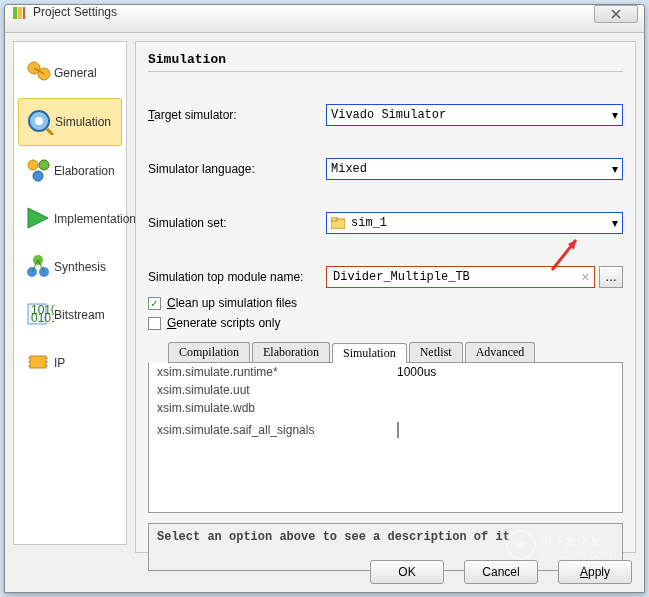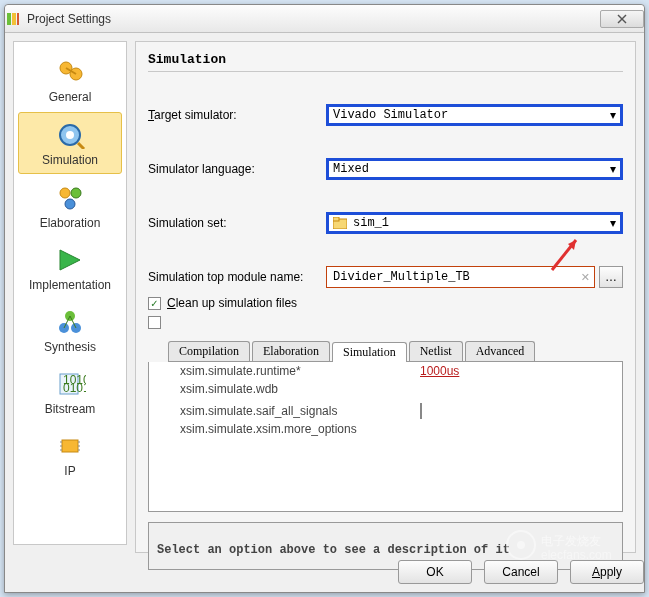--- a/index.html
+++ b/index.html
@@ -1,53 +1,53 @@
 <!DOCTYPE html>
 <html><head>
 <meta charset="utf-8">
 <style>
   * { box-sizing: border-box; font-family: "Segoe UI", Tahoma, sans-serif; font-size: 12px; }
   body { margin: 0; background: #d5e4f3; width: 649px; height: 597px; }
   .window { position: absolute; left: 4px; top: 4px; width: 641px; height: 589px; background: #f0f0f0; border: 1px solid #888; border-radius: 4px 4px 0 0; box-shadow: 0 2px 6px rgba(0,0,0,0.3); }
-  .titlebar { display: flex; align-items: center; height: 28px; padding: 0 0; background: linear-gradient(#fdfdfd, #e8e8e8); border-bottom: 1px solid #c0c0c0; border-radius: 4px 4px 0 0; }
+  .titlebar { display: flex; align-items: flex-start; height: 28px; padding: 0 6px; background: linear-gradient(#fdfdfd, #e8e8e8); border-bottom: 1px solid #c0c0c0; border-radius: 4px 4px 0 0; }
   .title-icon { width: 16px; height: 16px; margin-right: 6px; }
   .title-text { flex: 1; color: #333; }
   .close-btn { width: 44px; height: 18px; background: linear-gradient(#f5f5f5,#dcdcdc); border: 1px solid #aaa; border-radius: 2px; display: flex; align-items: center; justify-content:center; }
   .body { display: flex; height: 520px; }
   .sidebar { width: 130px; padding: 8px; background: #f0f0f0; }
   .sidebar-inner { background: #fff; border: 1px solid #c8c8c8; height: 100%; padding: 6px 0; }
-  .nav-item { display:flex; flex-direction:column; align-items:center; padding: 6px 4px; margin: 2px 4px; cursor: pointer; color: #333; }
+  .nav-item { display:flex; align-items:center; padding: 6px 4px; margin: 2px 4px; cursor: pointer; color: #333; }
   .nav-item.selected { background: #fde9a8; border: 1px solid #e6c048; border-radius: 3px; }
   .nav-item .icon-box { width: 32px; height: 32px; display:flex; align-items:center; justify-content:center; margin-bottom: 2px; }
   .main { flex:1; padding: 8px 8px 0 0; }
   .panel { border: 1px solid #c8c8c8; background: #f5f5f5; height: 100%; padding: 10px 12px; position: relative; }
   .panel-title { font-weight: bold; font-family: "Courier New", monospace; font-size: 13px; border-bottom: 1px solid #c8c8c8; padding-bottom: 4px; margin-bottom: 10px; }
   .form-row { display:flex; align-items:center; margin-bottom: 8px; font-family: "Courier New", monospace; margin-top: 32px; }
   .form-label { width: 178px; }
   .form-field { flex:1; }
-  .combo { display:flex; align-items:center; background: #fff; border: 3px solid #1d4ed8; height: 22px; padding: 0 4px; position: relative; }
+  .combo { display:flex; align-items:center; background: #fff; border: 1px solid #1d4ed8; height: 22px; padding: 0 4px; position: relative; }
   .combo .ico { width: 16px; margin-right: 4px; display:flex; align-items:center; }
   .combo .arrow { position:absolute; right:4px; }
   .text-input { display:flex; align-items:center; background:#fff; border:1px solid #c2410c; height:22px; padding:0 6px; position:relative; }
   .text-input .clear { position:absolute; right:4px; color:#aaa; font-size:11px; }
   .browse-btn { width:24px; height:22px; background:linear-gradient(#fdfdfd,#e3e3e3); border:1px solid #999; margin-left:4px; display:flex; align-items:center; justify-content:center; }
   .checkbox-row { display:flex; align-items:center; margin: 6px 0; font-family:"Courier New", monospace; }
   .checkbox { width:13px; height:13px; border:1px solid #888; background:#fff; margin-right:6px; display:flex; align-items:center; justify-content:center; }
   .checkbox.checked::after { content:"✓"; font-size:10px; color:#2a7c2a; }
   .tabs { margin-top: 12px; }
   .tabstrip { display:flex; border-bottom: 1px solid #999; margin-left: 20px; }
   .tab { padding: 2px 10px; background:#e8e8e8; border:1px solid #999; border-bottom:none; margin-right:2px; font-family:Liberation Serif, serif; border-radius:3px 3px 0 0; cursor:pointer; }
   .tab.active { background:#fff; position:relative; top:1px; }
   .tab-body { border:1px solid #999; border-top:none; background:#fff; height: 150px; overflow:auto; }
-  .prop-row { display:flex; padding:2px 8px; font-family:"Courier New", monospace;margin-left:23px; }
+  .prop-row { display:flex; padding:2px 8px; font-family:"Courier New", monospace; }
   .prop-name { width: 240px; color:#444; }
-  .prop-val { flex:1; color:#b91c1c;text-decoration:underline; }
+  .prop-val { flex:1; color:#000000; }
   .prop-check { width:13px; height:13px; border:1px solid #888; background:#fff; }
-  .desc-box { margin-top:10px; border:1px solid #999; background:#f0f0f0; padding:20px 8px; font-family:"Courier New", monospace; font-weight:bold; height:48px; color:#444; }
-  .footer { position:absolute; right:0; bottom: 8px; display:flex; gap:12px; }
+  .desc-box { margin-top:10px; border:1px solid #999; background:#f0f0f0; padding:6px 8px; font-family:"Courier New", monospace; font-weight:bold; height:48px; color:#444; }
+  .footer { position:absolute; right:12px; bottom: 8px; display:flex; gap:20px; }
   .btn { width:74px; height:24px; background:linear-gradient(#fdfdfd,#e3e3e3); border:1px solid #999; border-radius:3px; display:flex; align-items:center; justify-content:center; cursor:pointer; }
   .underline-first::first-letter { text-decoration: underline; }
   .arrow-annot { position:absolute; left: 408px; top: 194px; pointer-events:none; }
   .watermark { position:absolute; right: 21px; bottom: 24px; opacity: 0.6; pointer-events:none; }
   .mono { font-family: "Courier New", monospace; }
 </style>
 </head>
 <body>
 
 <div class="window">
@@ -209,49 +209,50 @@
           </div>
         </div>
 
         <div class="checkbox-row">
           <span class="checkbox checked"></span>
           <span class="underline-first">Clean up simulation files</span>
         </div>
 
         <div class="checkbox-row">
           <span class="checkbox"></span>
+          <span class="underline-first">Generate scripts only</span>
         </div>
 
         <div class="tabs">
           <div class="tabstrip">
             <div class="tab">Compilation</div>
             <div class="tab">Elaboration</div>
             <div class="tab active">Simulation</div>
             <div class="tab">Netlist</div>
             <div class="tab">Advanced</div>
           </div>
           <div class="tab-body">
             <div class="prop-row">
               <span class="prop-name">xsim.simulate.runtime*</span>
               <span class="prop-val">1000us</span>
             </div>
             <div class="prop-row">
+              <span class="prop-name">xsim.simulate.uut</span>
+              <span class="prop-val"></span>
+            </div>
+            <div class="prop-row">
               <span class="prop-name">xsim.simulate.wdb</span>
               <span class="prop-val"></span>
             </div>
             <div class="prop-row">
               <span class="prop-val"></span>
             </div>
             <div class="prop-row">
               <span class="prop-name">xsim.simulate.saif_all_signals</span>
               <span class="prop-val"><span class="prop-check"></span></span>
-            </div>
-            <div class="prop-row">
-              <span class="prop-name">xsim.simulate.xsim.more_options</span>
-              <span class="prop-val"></span>
             </div>
           </div>
         </div>
 
         <div class="desc-box">Select an option above to see a description of it</div>
 
         <svg class="arrow-annot" width="40" height="40">
           <line x1="32" y1="4" x2="8" y2="34" stroke="#e03030" stroke-width="3"></line>
           <polygon points="32,4 24,8 30,14" fill="#e03030"></polygon>
         </svg>

